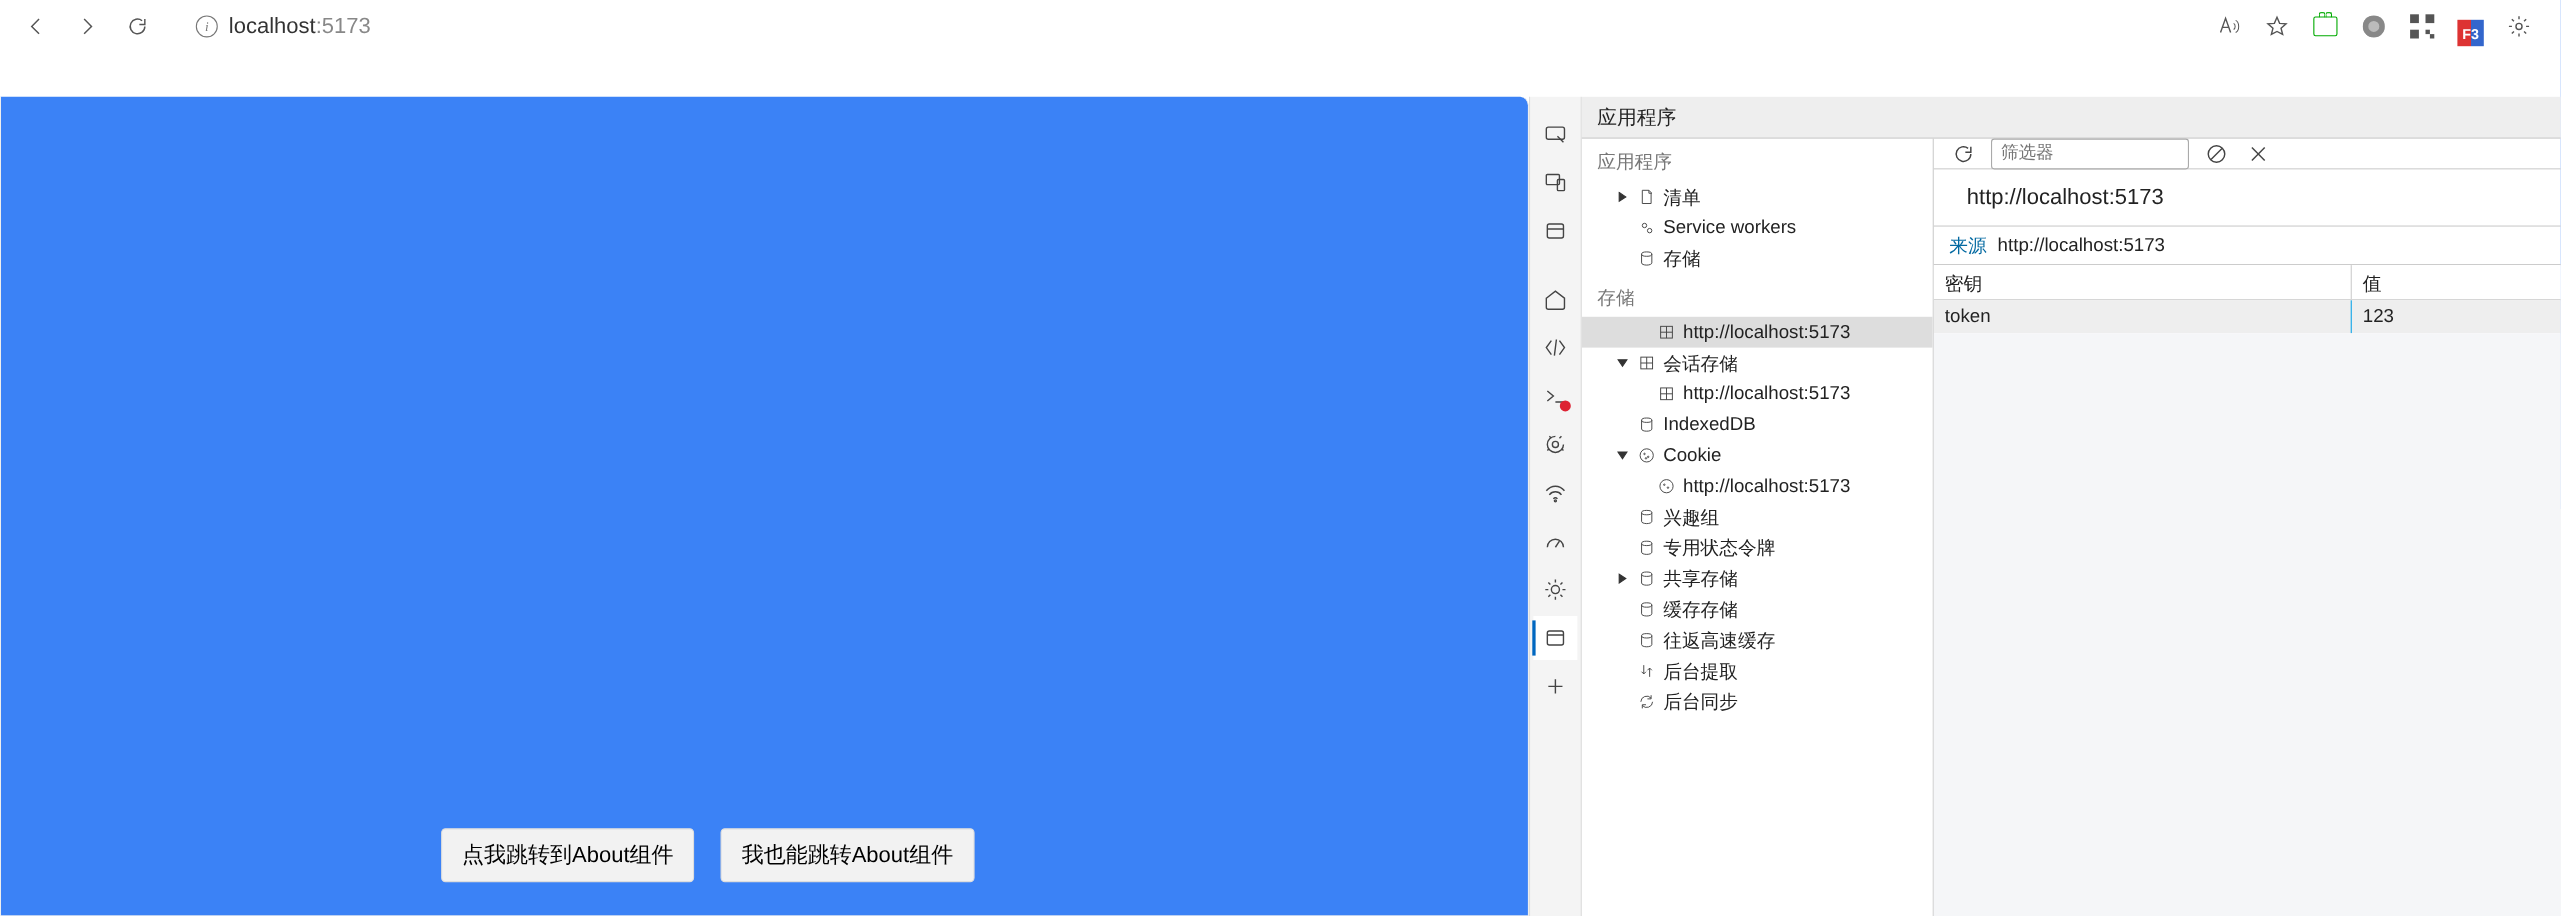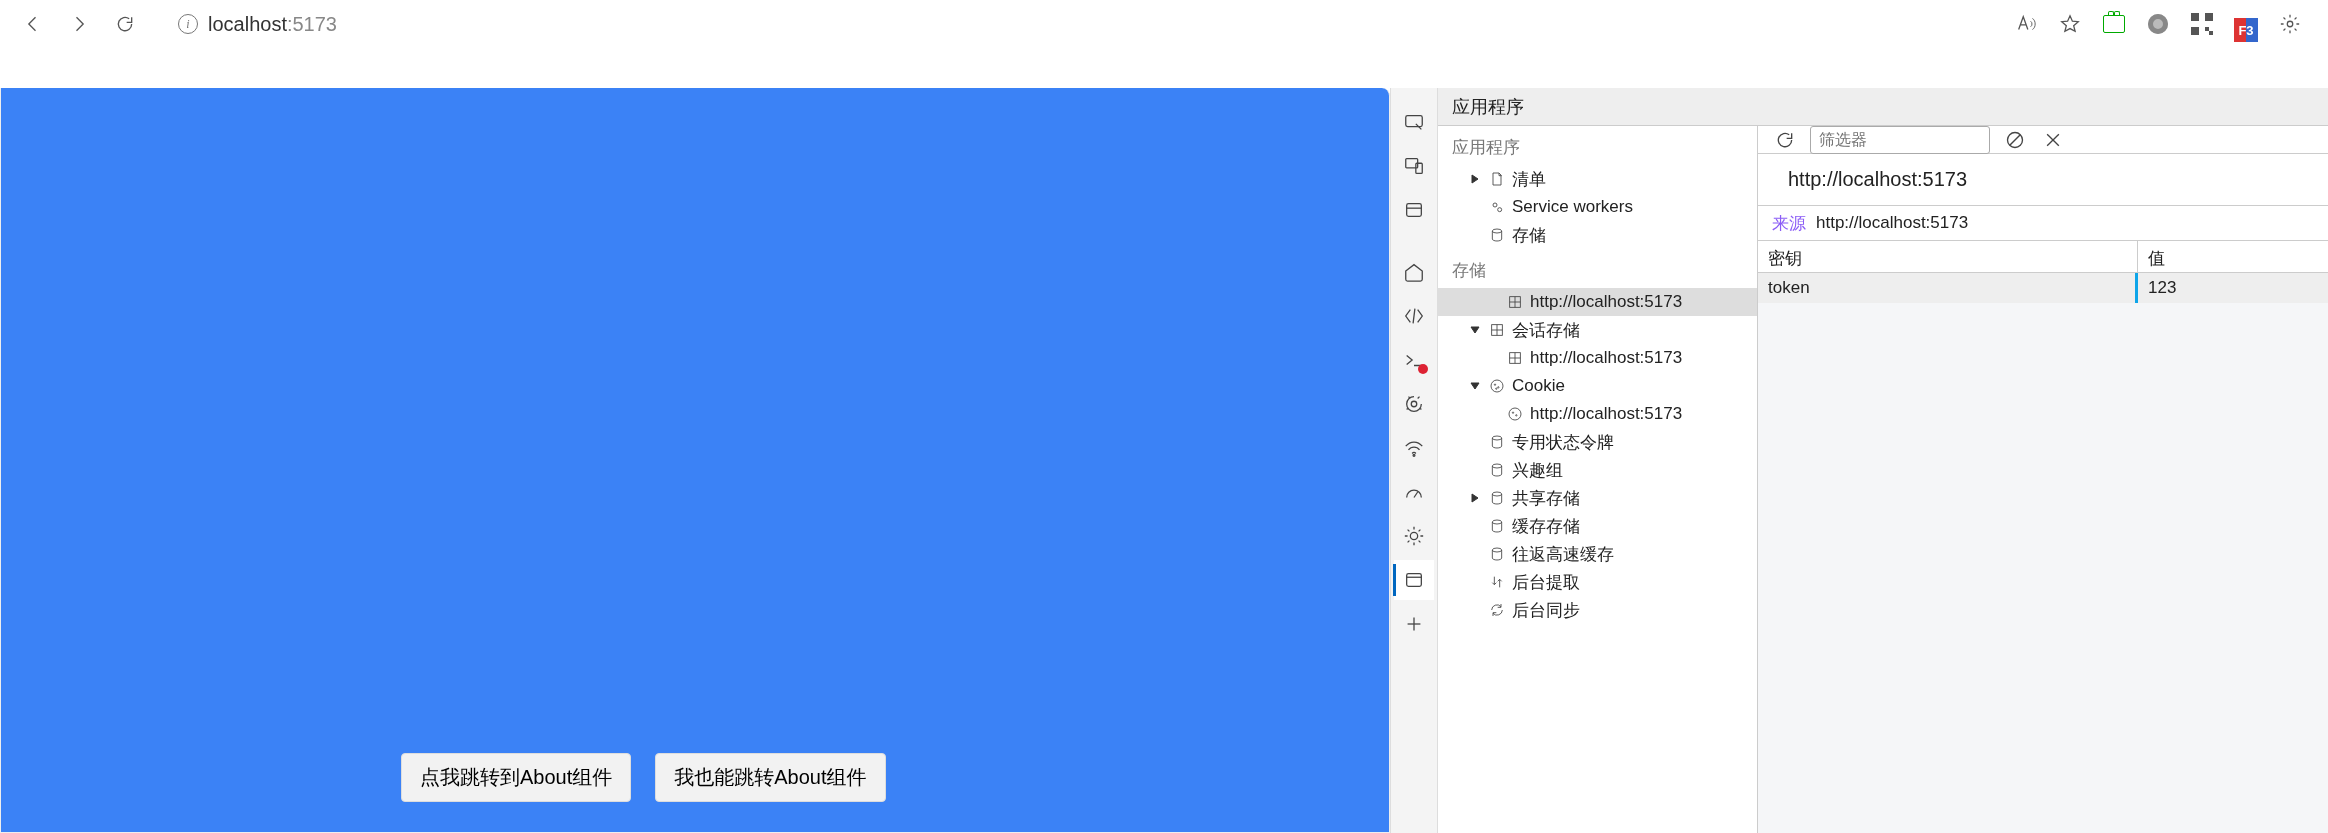--- a/index.html
+++ b/index.html
@@ -62,29 +62,29 @@
   .tree-row .ico svg{ width:16px; height:16px; stroke:#444; fill:none; stroke-width:1.3;}
   .indent1{ padding-left:30px;} .indent2{ padding-left:48px;}
 
   .dt-right{ flex:1; display:flex; flex-direction:column;}
   .dt-toolbar{ height:28px; border-bottom:1px solid #ccc; display:flex; align-items:center; gap:12px; padding:0 14px;}
   .dt-toolbar .filter{ height:28px; border:1px solid #aaa; border-radius:3px; padding:0 8px; font-size:16px; width:180px;}
   .dt-toolbar .iconbtn{ width:26px; height:26px; display:flex; align-items:center; justify-content:center;}
   .dt-toolbar .iconbtn svg{ width:20px; height:20px; stroke:#444; fill:none; stroke-width:1.6;}
   .origin-title{ padding:14px 30px; font-size:20px;}
   .origin-row{ border-top:1px solid #ccc; border-bottom:1px solid #ccc; height:36px; display:flex; align-items:center; padding:0 14px; gap:10px; font-size:17px;}
-  .origin-row .lbl{ color:#8b5cf6;}
+  .origin-row .lbl{ color:#0369a1;}
   .kv-headers{ height:32px; display:flex; border-bottom:1px solid #ccc; font-size:17px; background:#fff;}
   .kv-headers div{ padding:6px 10px;}
   .kv-col-key{ flex:0 0 380px; border-right:1px solid #ccc;}
   .kv-col-val{ flex:1;}
   .kv-row{ height:30px; display:flex; font-size:17px;}
   .kv-row.striped{ background:#eee;}
   .kv-row div{ padding:5px 10px;}
-  .kv-k{ flex:0 0 380px; border-right:3px solid #0ea5e9;}
+  .kv-k{ flex:0 0 380px; border-right:1px solid #0ea5e9;}
   .kv-v{ flex:1;}
   .kv-rest{ flex:1; background:#f5f6f8;}
 </style>
 </head>
 <body>
 
 <div class="toolbar">
   <div class="tb-btn">
       <svg viewBox="0 0 24 24">
         <path d="M15 4l-8 8 8 8"></path>
@@ -296,20 +296,30 @@
             <span class="ico">
               <svg viewBox="0 0 24 24">
                 <rect x="4" y="4" width="16" height="16"></rect>
                 <line x1="4" y1="12" x2="20" y2="12"></line>
                 <line x1="12" y1="4" x2="12" y2="20"></line>
               </svg>
             </span>
             <span>http://localhost:5173</span>
           </div>
         <div class="tree-row indent1">
+            <span class="spacer"></span>
+            <span class="ico">
+              <svg viewBox="0 0 24 24">
+                <ellipse cx="12" cy="6" rx="7" ry="3"></ellipse>
+                <path d="M5 6v12c0 1.7 3.1 3 7 3s7-1.3 7-3V6"></path>
+              </svg>
+            </span>
+            <span>IndexedDB</span>
+          </div>
+        <div class="tree-row indent1">
             <span class="arrow">
               <svg viewBox="0 0 10 10">
                 <path d="M1 2l4 6 4-6z"></path>
               </svg>
             </span>
             <span class="ico">
               <svg viewBox="0 0 24 24">
                 <circle cx="12" cy="12" r="9"></circle>
                 <circle cx="9" cy="10" r="1"></circle>
                 <circle cx="14" cy="14" r="1"></circle>
@@ -330,31 +340,31 @@
             <span>http://localhost:5173</span>
           </div>
         <div class="tree-row indent1">
             <span class="spacer"></span>
             <span class="ico">
               <svg viewBox="0 0 24 24">
                 <ellipse cx="12" cy="6" rx="7" ry="3"></ellipse>
                 <path d="M5 6v12c0 1.7 3.1 3 7 3s7-1.3 7-3V6"></path>
               </svg>
             </span>
+            <span>兴趣组</span>
+          </div>
+        <div class="tree-row indent1">
+            <span class="spacer"></span>
+            <span class="ico">
+              <svg viewBox="0 0 24 24">
+                <ellipse cx="12" cy="6" rx="7" ry="3"></ellipse>
+                <path d="M5 6v12c0 1.7 3.1 3 7 3s7-1.3 7-3V6"></path>
+              </svg>
+            </span>
             <span>专用状态令牌</span>
-          </div>
-        <div class="tree-row indent1">
-            <span class="spacer"></span>
-            <span class="ico">
-              <svg viewBox="0 0 24 24">
-                <ellipse cx="12" cy="6" rx="7" ry="3"></ellipse>
-                <path d="M5 6v12c0 1.7 3.1 3 7 3s7-1.3 7-3V6"></path>
-              </svg>
-            </span>
-            <span>兴趣组</span>
           </div>
         <div class="tree-row indent1">
             <span class="arrow">
               <svg viewBox="0 0 10 10">
                 <path d="M2 1l6 4-6 4z"></path>
               </svg>
             </span>
             <span class="ico">
               <svg viewBox="0 0 24 24">
                 <ellipse cx="12" cy="6" rx="7" ry="3"></ellipse>

